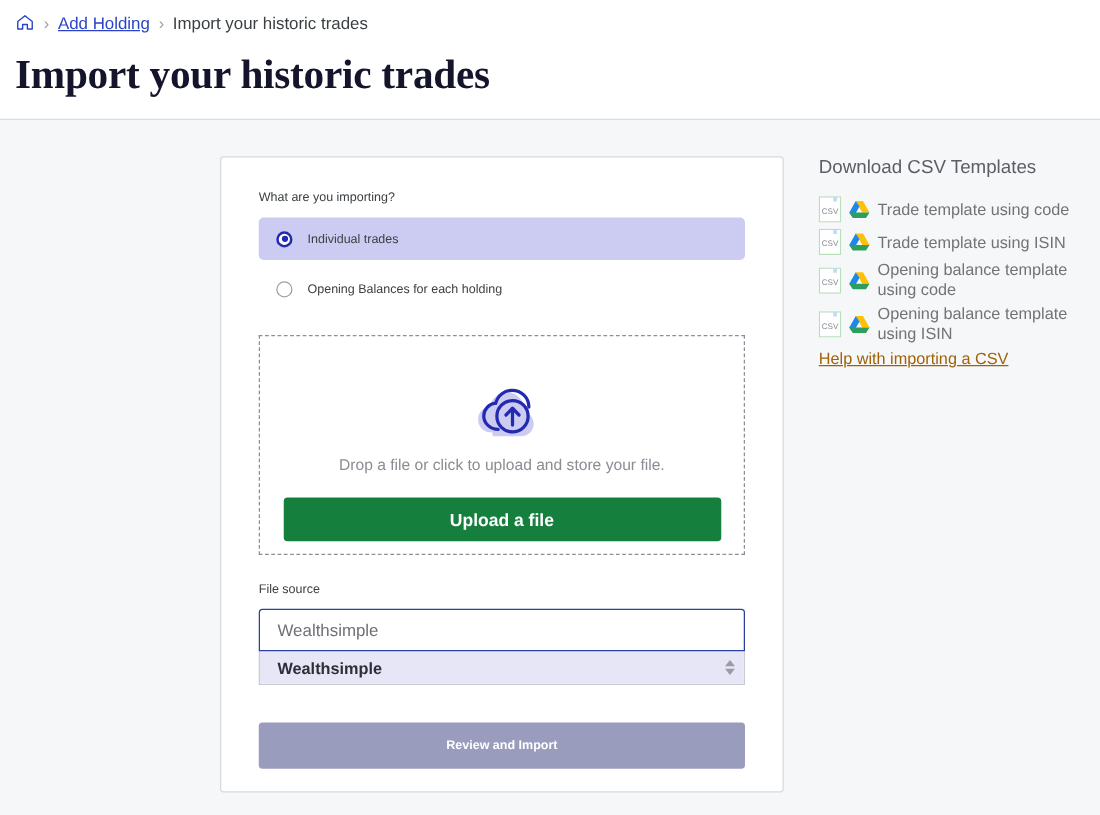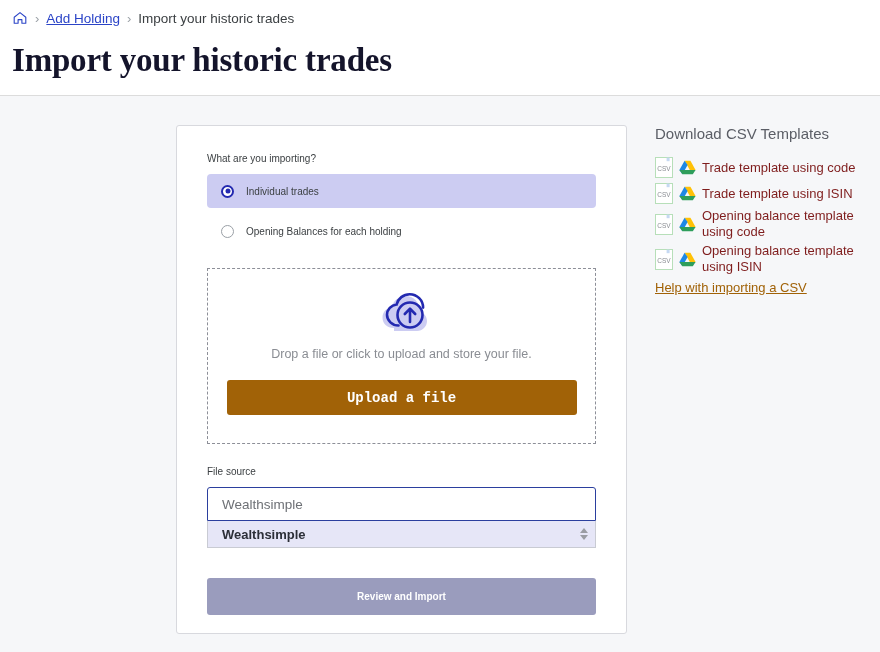--- a/index.html
+++ b/index.html
@@ -137,41 +137,41 @@
   
   .dropzone {
     margin-top: 20px;
     border: 1px dashed #8d8f98;
     height: 176px;
     box-sizing: border-box;
     display: flex;
     flex-direction: column;
     align-items: center;
     justify-content: flex-start;
-    padding-top: 21px;
+    padding-top: 39px;
   }
   .cloud-icon {
     width: 56px;
     height: 44px;
     display: block;
   }
   .drop-text {
     font-size: 12.5px;
     color: #8a8d93;
     margin-top: 13px;
   }
   .upload-btn {
     margin-top: 19px;
     width: 350px;
     height: 35px;
-    background: #a16207;
+    background: #15803d;
     color: #ffffff;
     border: none;
     border-radius: 3px;
-    font-family: Liberation Mono, monospace;
+    font-family: Liberation Sans, sans-serif;
     font-size: 14px;
     font-weight: bold;
     cursor: pointer;
   }
 
   
   .source-block {
     margin-top: 22px;
   }
   .source-input {
@@ -256,21 +256,21 @@
     align-items: center;
     gap: 6px;
     min-height: 23px;
     margin-bottom: 3px;
     cursor: pointer;
   }
   .csv-icon { flex: none; width: 18px; height: 21px; }
   .drive-icon { flex: none; width: 17px; height: 15px; }
   .tpl-label {
     font-size: 13px;
-    color: #7f1d1d;
+    color: #737373;
     line-height: 16px;
   }
   .help-link {
     display: inline-block;
     margin-top: 1px;
     font-size: 13px;
     color: #a16207;
     text-decoration: underline;
     cursor: pointer;
   }

